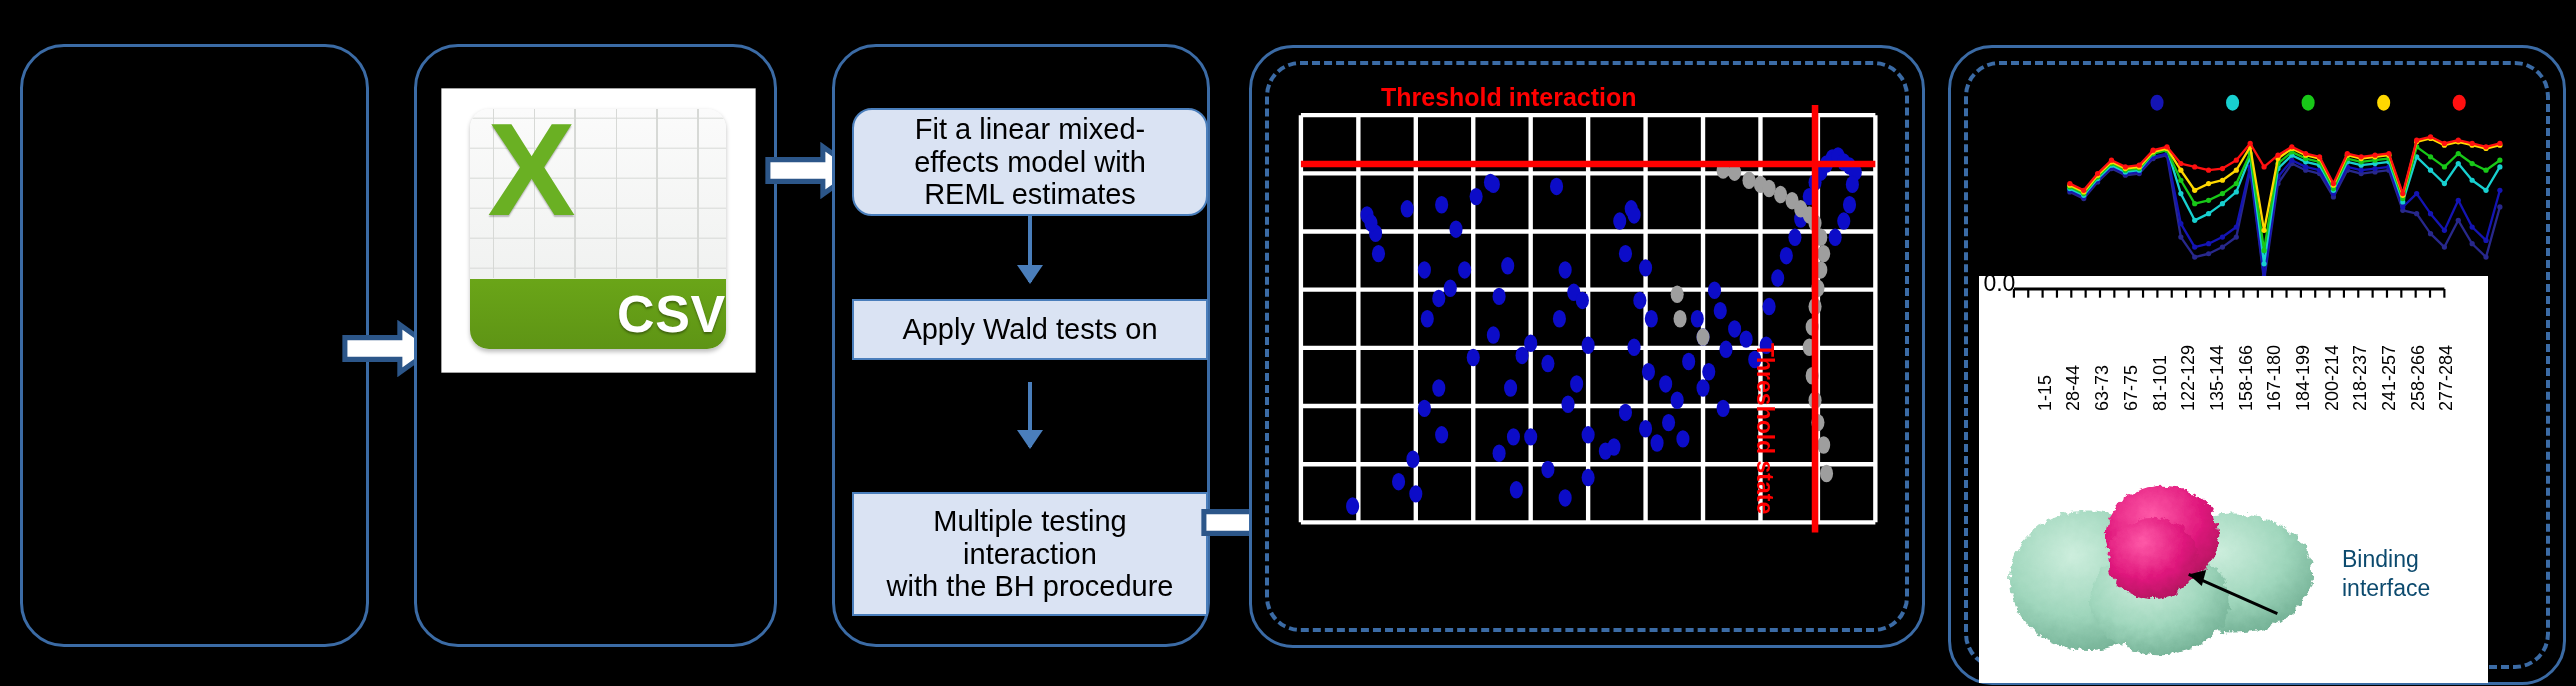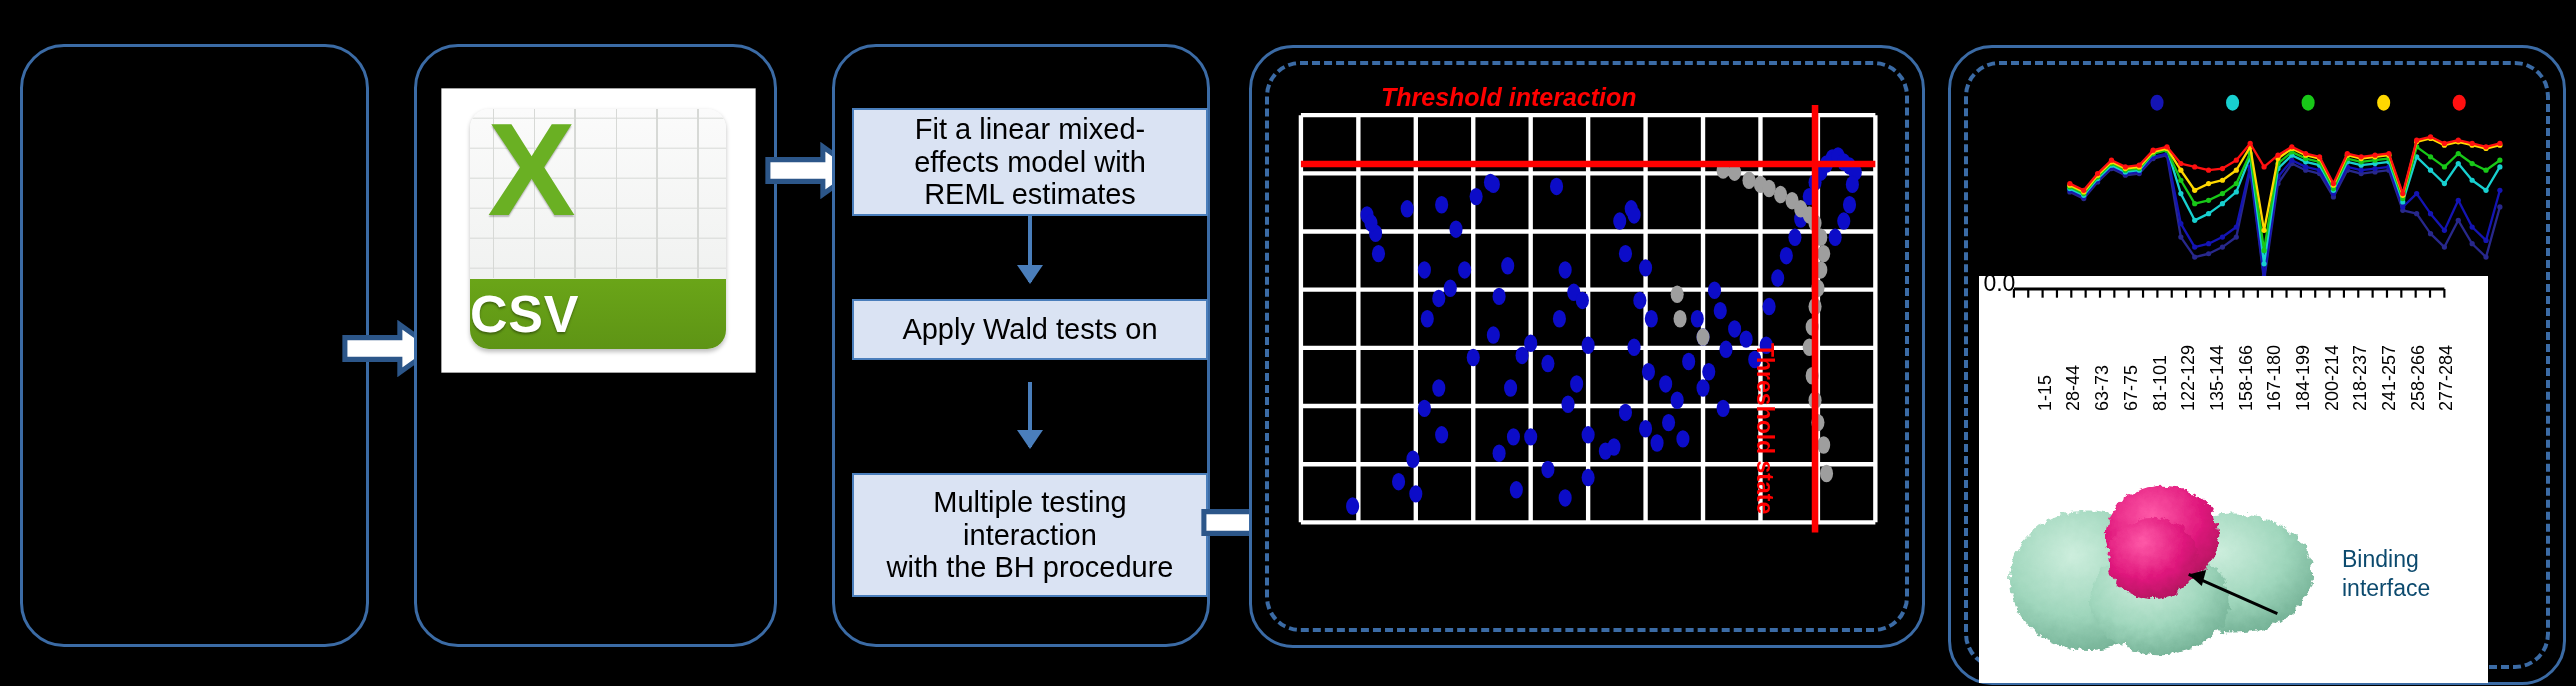--- a/index.html
+++ b/index.html
@@ -27,52 +27,52 @@
   #arrow-3{left:1201px;top:494px;}
 
   
   .tbox{
     position:absolute;left:852px;width:356px;
     background:#dae3f3;border:2.2px solid #4a7ebb;box-sizing:border-box;
     color:#000;text-align:center;line-height:1.12;
     font-size:29px;display:flex;align-items:center;justify-content:center;
     padding:4.4px 5.8px;
   }
-  #tbox-1{top:108px;height:108px;}
+  #tbox-1{top:108px;height:108px;border-radius:20px;}
   #tbox-2{top:299px;height:61px;}
-  #tbox-3{top:473px;height:124px;}
+  #tbox-3{top:492px;height:124px;}
   .tbox b{font-weight:normal;}
   .connector{position:absolute;left:1028px;width:4.4px;background:#4a7ebb;}
   #conn-1{top:215px;height:67px;}
   #conn-2{top:382px;height:65px;}
   .connector .head{position:absolute;left:-11px;bottom:-1.5px;width:0;height:0;
     border-left:13px solid transparent;border-right:13px solid transparent;border-top:19px solid #4a7ebb;}
 
   
   #csv-icon{position:absolute;left:442px;top:89px;width:313px;height:283px;background:#fff;
     box-shadow:0 0 0 0.7px #e8e8e8;}
   .csv-tile{position:absolute;left:28px;top:20.4px;width:256px;height:240px;border-radius:19px;
     background:linear-gradient(#fbfbfb,#eceeec);overflow:hidden;box-shadow:0 2.2px 4.4px rgba(0,0,0,.25);}
   .csv-grid{position:absolute;left:0;top:0;right:0;height:169px;
     background-image:linear-gradient(to right,#d5d7d4 1.5px,transparent 1.5px),
                      linear-gradient(to bottom,#d5d7d4 1.5px,transparent 1.5px);
     background-size:41px 30px;background-position:22px 8.7px;opacity:.95;}
   .csv-x{position:absolute;left:17.4px;top:11.6px;width:109px;height:102px;color:#6ab023;
     font-size:132px;font-weight:bold;line-height:98px;font-family:"Liberation Sans",sans-serif;
     text-shadow:0 1.5px 1.5px rgba(0,0,0,.25);}
   .csv-band{position:absolute;left:0;right:0;bottom:0;height:70px;
-    background:linear-gradient(#6aa518,#5e9415);display:flex;align-items:center;justify-content:flex-start;}
+    background:linear-gradient(#6aa518,#5e9415);display:flex;align-items:center;justify-content:flex-end;}
   .csv-band span{color:#fff;font-size:52px;font-weight:bold;letter-spacing:0.7px;
     text-shadow:0 1.5px 2.2px rgba(0,0,0,.35);}
 
   
   #volcano{position:absolute;left:1279px;top:73px;width:611px;height:509px;overflow:hidden;}
   #volcano svg{display:block;}
   .vtitle{position:absolute;left:102px;top:10.2px;color:#ff0000;font-size:25px;font-weight:bold;
-    font-family:"Liberation Sans",sans-serif;white-space:nowrap;font-style:italic;}
+    font-family:"Liberation Sans",sans-serif;white-space:nowrap;}
   .vside{position:absolute;left:499px;top:270px;color:#ff0000;font-size:23px;font-weight:bold;
     white-space:nowrap;transform:rotate(90deg);transform-origin:left top;}
 
   
   #pep-chart{position:absolute;left:2035px;top:91px;width:523px;height:218px;}
   #pep-chart svg{display:block;}
   #pep-white{position:absolute;left:1979px;top:276px;width:509px;height:407px;background:#fff;overflow:hidden;}
   .pep-ticklabels{position:absolute;left:0;top:26px;width:100%;height:138px;}
   .pep-tick{position:absolute;font-size:18px;color:#000;white-space:nowrap;
     transform:rotate(-90deg);transform-origin:left top;font-family:"Liberation Sans",sans-serif;}

